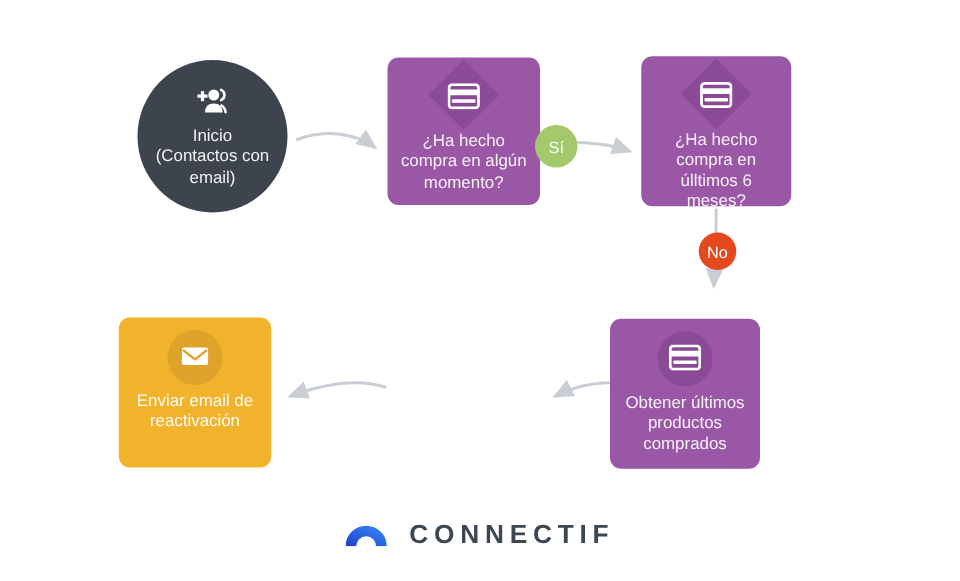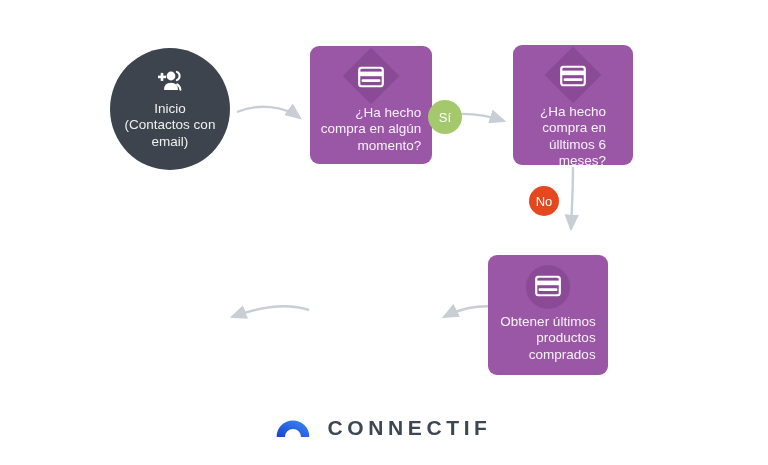--- a/index.html
+++ b/index.html
@@ -32,27 +32,27 @@
   }
   .badge-circle{
     position:absolute;left:50%;top:28px;width:44px;height:44px;border-radius:50%;
     transform:translate(-50%,-50%);
     background:var(--node-purple-badge,#8a4a95);
   }
   .yellow .badge-circle{background:var(--node-yellow-badge,#dda32a);}
   .badge-wrap svg{
     position:absolute;left:50%;top:27px;transform:translate(-50%,-50%);
   }
-  .square-node .label{margin-top:9px;padding:0 6px;text-align:right;}
+  .square-node .label{margin-top:9px;padding:0 6px;}
   .chip{
     position:absolute;border-radius:50%;display:flex;align-items:center;justify-content:center;
     color:#fff;font-size:13px;
   }
   .chip-yes{left:428px;top:100px;width:34px;height:34px;background:var(--edge-yes-green,#a4c96d);}
-  .chip-no{left:529px;top:186px;width:30px;height:30px;background:var(--edge-no-red,#e5481f);}
+  .chip-no{left:559px;top:186px;width:30px;height:30px;background:var(--edge-no-red,#e5481f);}
   
   .n-start{left:110px;top:48px;width:120px;height:122px;}
   .n-q1{left:310px;top:46px;width:122px;height:118px;}
   .n-q2{left:513px;top:45px;width:120px;height:120px;}
   .n-getlast{left:488px;top:255px;width:120px;height:120px;}
   .n-getreco{left:310px;top:255px;width:123px;height:120px;}
   .n-email{left:95px;top:254px;width:122px;height:120px;}
   
   .logo{
     position:absolute;left:50%;top:416px;transform:translateX(-50%);
@@ -146,20 +146,31 @@
         <rect x="1.2" y="5.1" width="23.6" height="4.6" fill="#fff"></rect>
         <rect x="3.6" y="12.8" width="18.8" height="2.8" rx="1" fill="#fff"></rect>
       </svg>
     </div>
     <div class="label">Obtener últimos
 productos
 comprados</div>
   </div>
 
 
+  <div class="node square-node yellow n-email">
+    <div class="badge-wrap">
+      <div class="badge-circle"></div>
+      <svg width="22" height="15" viewBox="0 0 22 15">
+        <rect x="0.5" y="0.5" width="21" height="14" rx="2" fill="#fff"></rect>
+        <polyline points="2,3 11,10 20,3" fill="none" stroke="#dda32a" stroke-width="2" stroke-linecap="round" stroke-linejoin="round"></polyline>
+      </svg>
+    </div>
+    <div class="label">Enviar email de
+reactivación</div>
+  </div>
 
   <div class="logo">
     <svg width="33" height="18" viewBox="0 0 33 18">
       <defs>
         <linearGradient id="archgrad" x1="0" y1="1" x2="1" y2="0">
           <stop offset="0" stop-color="#1b41cd"></stop>
           <stop offset="1" stop-color="#3b8bf7"></stop>
         </linearGradient>
       </defs>
       <path d="M 0 18 A 16.5 16.5 0 0 1 33 18 L 24.5 18 A 8 8 0 0 0 8.5 18 Z" fill="url(#archgrad)"></path>

